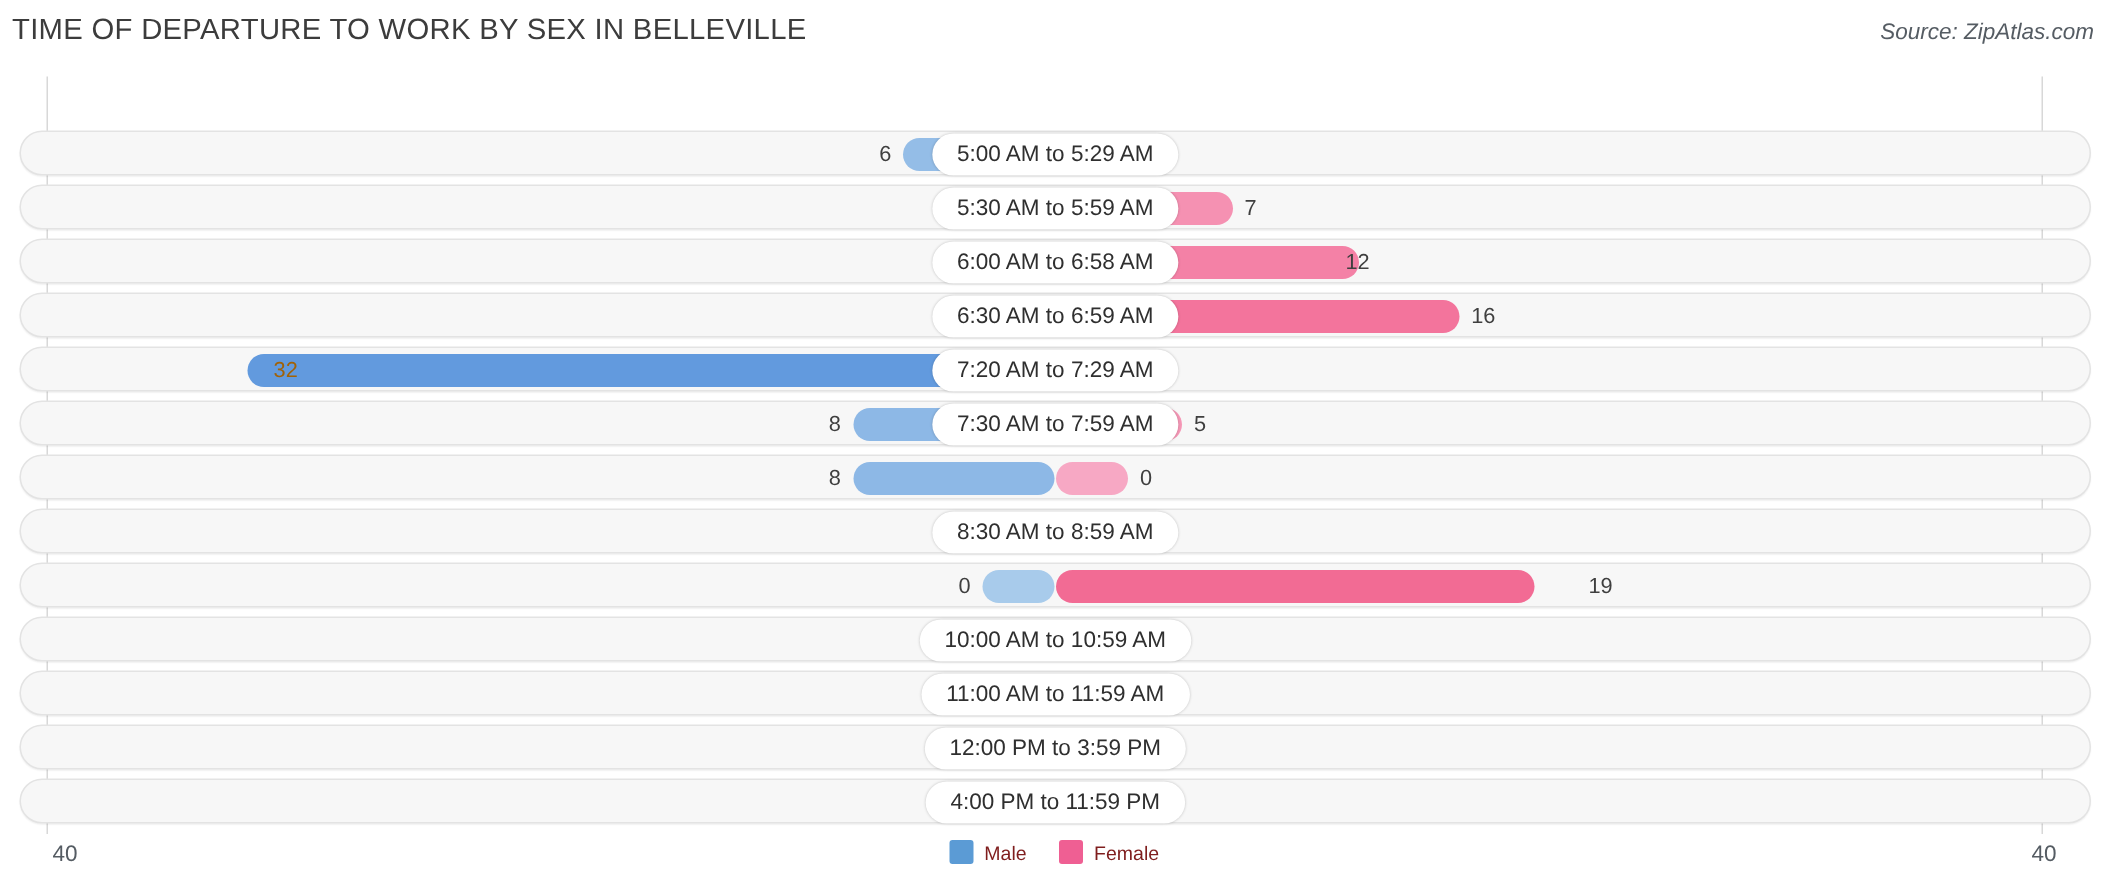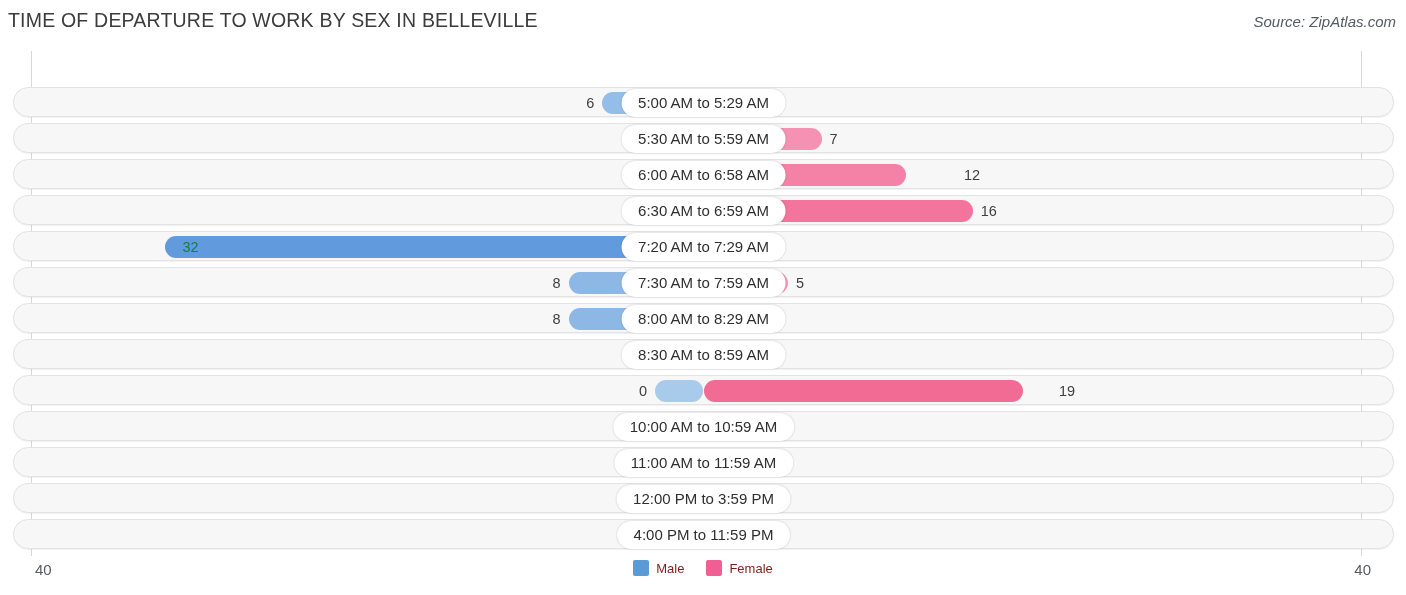--- a/index.html
+++ b/index.html
@@ -52,21 +52,21 @@
   .bar-male   { right: 690px; }
   .bar-female { left: 690px; }
 
   .val {
     position: absolute; top: 4px; height: 22px; line-height: 22px;
     font-size: 14.5px; color: #3f3f3f; white-space: nowrap;
   }
   .val-male   { text-align: right; }
   .val-female { text-align: left; }
   .val-inside {
-    color: #15803d; font-size: 14.5px;
+    color: #a16207; font-size: 14.5px;
   }
 
   .cat-pill {
     position: absolute; top: 1px; left: 50%;
     transform: translateX(-50%);
     height: 28px; line-height: 28px;
     background: #ffffff;
     border-radius: 14px;
     padding: 0 17px;
     font-size: 15px; color: #2f2f2f;
@@ -113,21 +113,21 @@
         <div class="bar bar-male" style="width: 48px; background: rgb(168, 203, 235);"></div>
         <div class="bar bar-female" style="width: 117.6px; background: rgb(245, 145, 178);"></div>
         <div class="val val-male" style="right: 746px;">0</div>
         <div class="val val-female" style="left: 815.6px;">7</div>
         <div class="cat-pill">5:30 AM to 5:59 AM</div>
       </div>
       <div class="row" style="top: 108px;">
         <div class="bar bar-male" style="width: 50.4px; background: rgb(158, 196, 233);"></div>
         <div class="bar bar-female" style="width: 201.6px; background: rgb(244, 129, 166);"></div>
         <div class="val val-male" style="right: 748.4px;">3</div>
-        <div class="val val-female" style="left: 950px;">12</div>
+        <div class="val val-female" style="left: 883px;">12</div>
         <div class="cat-pill">6:00 AM to 6:58 AM</div>
       </div>
       <div class="row" style="top: 144px;">
         <div class="bar bar-male" style="width: 48px; background: rgb(168, 203, 235);"></div>
         <div class="bar bar-female" style="width: 268.8px; background: rgb(243, 116, 156);"></div>
         <div class="val val-male" style="right: 746px;">0</div>
         <div class="val val-female" style="left: 966.8px;">16</div>
         <div class="cat-pill">6:30 AM to 6:59 AM</div>
       </div>
       <div class="row" style="top: 180px;">
@@ -142,21 +142,20 @@
         <div class="bar bar-female" style="width: 84px; background: rgb(246, 152, 183);"></div>
         <div class="val val-male" style="right: 832.4px;">8</div>
         <div class="val val-female" style="left: 782px;">5</div>
         <div class="cat-pill">7:30 AM to 7:59 AM</div>
       </div>
       <div class="row" style="top: 252px;">
         <div class="bar bar-male" style="width: 134.4px; background: rgb(141, 184, 230);"></div>
         <div class="bar bar-female" style="width: 48px; background: rgb(247, 168, 196);"></div>
         <div class="val val-male" style="right: 832.4px;">8</div>
         <div class="val val-female" style="left: 746px;">0</div>
-        <div class="cat-pill">8:00 AM to 8:29 AM</div>
       </div>
       <div class="row" style="top: 288px;">
         <div class="bar bar-male" style="width: 48px; background: rgb(168, 203, 235);"></div>
         <div class="bar bar-female" style="width: 48px; background: rgb(247, 168, 196);"></div>
         <div class="val val-male" style="right: 746px;">0</div>
         <div class="val val-female" style="left: 746px;">0</div>
         <div class="cat-pill">8:30 AM to 8:59 AM</div>
       </div>
       <div class="row" style="top: 324px;">
         <div class="bar bar-male" style="width: 48px; background: rgb(168, 203, 235);"></div>

